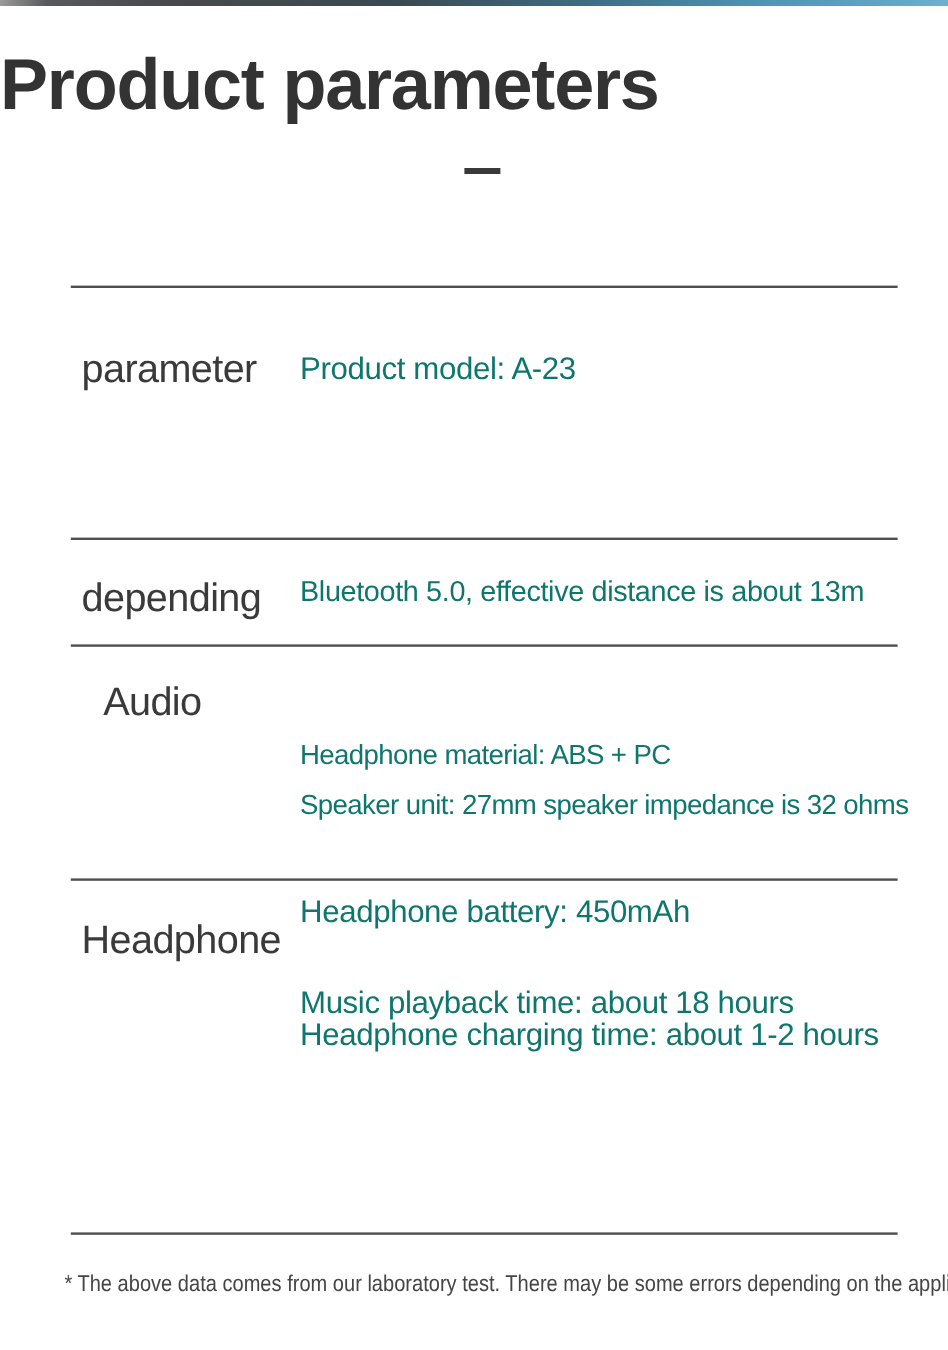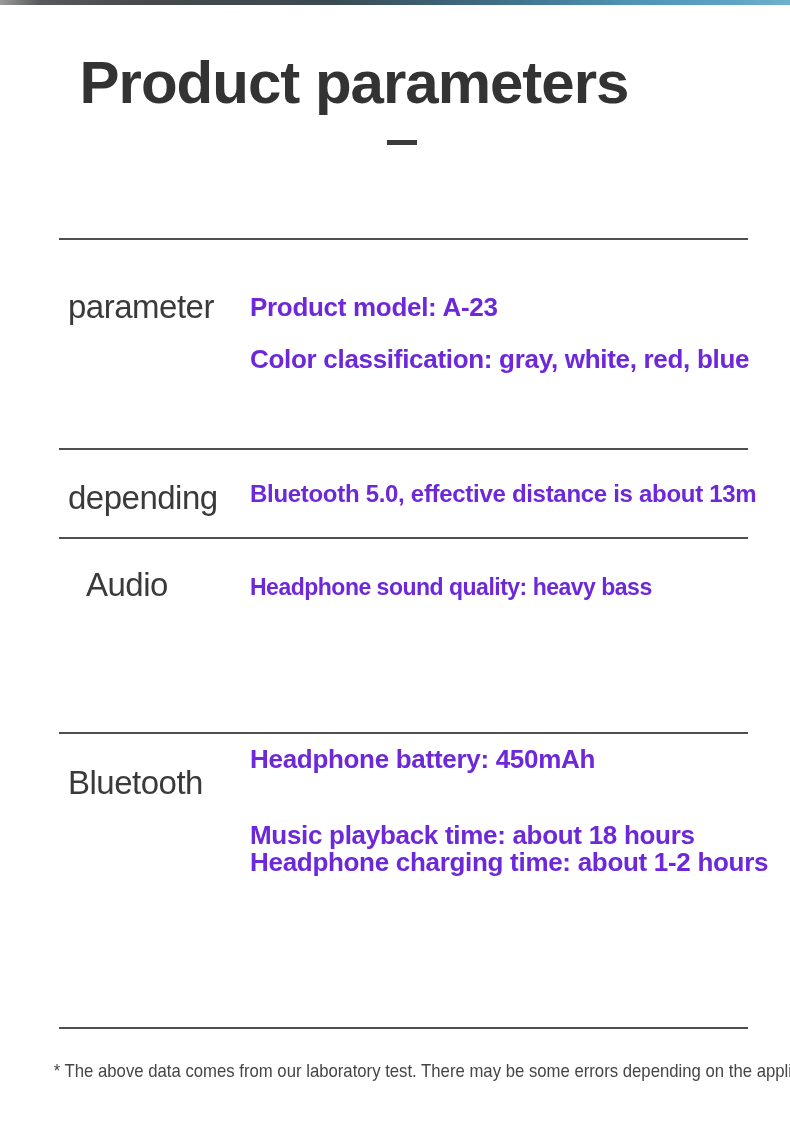--- a/index.html
+++ b/index.html
@@ -21,22 +21,22 @@
     top: 0; left: 0;
     width: 790px; height: 5px;
     background: linear-gradient(90deg,
       #9a9a9a 0%, #565a5b 5%, #47494a 18%, #3a4a51 42%,
       #3d6d85 62%, #4f94b4 80%, #5da3c3 92%, #6fb0cd 100%);
   }
   .title {
     position: absolute;
     top: 38px; left: 0;
     width: 684px;
-    margin: 12px;
-    text-align: center;
+    margin: 0;
+    text-align: left;
     font-size: 60px;
     font-weight: bold;
     letter-spacing: -1px;
     line-height: 1.1;
     color: #333333;
   }
   .title-dash {
     position: absolute;
     top: 140px; left: 387px;
     width: 30px; height: 5px;
@@ -67,23 +67,22 @@
   .l-parameter  { top: 287px; }
   .l-connection { top: 478px; }
   .l-audio      { top: 565px; margin-left: 18px; }
   .l-endurance  { top: 763px; }
 
   .row {
     position: absolute;
     left: 250px;
     line-height: 1.2;
     letter-spacing: -0.3px;
-    color: #6d28d9;
+    color: #0f766e;
     white-space: nowrap;
-    font-weight: bold;
   }
   .row-lg { font-size: 26px; }
   .row-md { font-size: 24px; }
   .row-sm { font-size: 23px; letter-spacing: -0.5px; }
 
   .r-p1 { top: 292px; }
   .r-p2 { top: 344px; }
   .r-c1 { top: 480px; }
   .r-a1 { top: 574px; }
   .r-a2 { top: 616px; }
@@ -119,29 +118,29 @@
   <div class="title-dash"></div>
 
   <div class="divider d1"></div>
   <div class="divider d2"></div>
   <div class="divider d3"></div>
   <div class="divider d4"></div>
   <div class="divider d5"></div>
 
   <div class="label l-parameter">parameter</div>
   <div class="row row-lg r-p1">Product model: A-23</div>
-  <div class="row row-lg r-p2">Color classification: gray, white, red, blue</div>
 
   <div class="label l-connection">depending</div>
   <div class="row row-md r-c1">Bluetooth 5.0, effective distance is about 13m</div>
 
   <div class="label l-audio">Audio</div>
-  <div class="row row-sm r-a1">Headphone sound quality: heavy bass</div>
+  <div class="row row-sm r-a2">Headphone material: ABS + PC</div>
+  <div class="row row-sm r-a3">Speaker unit: 27mm speaker impedance is 32 ohms</div>
 
-  <div class="label l-endurance">Bluetooth</div>
+  <div class="label l-endurance">Headphone</div>
   <div class="row row-lg r-e1">Headphone battery: 450mAh</div>
   <div class="row row-lg r-e2">Music playback time: about 18 hours</div>
   <div class="row row-lg r-e3">Headphone charging time: about 1-2 hours</div>
 
   <div class="footer">
     <span class="footer-inner">* The above data comes from our laboratory test. There may be some errors depending on the application!</span>
   </div>
 
 </div>
 

